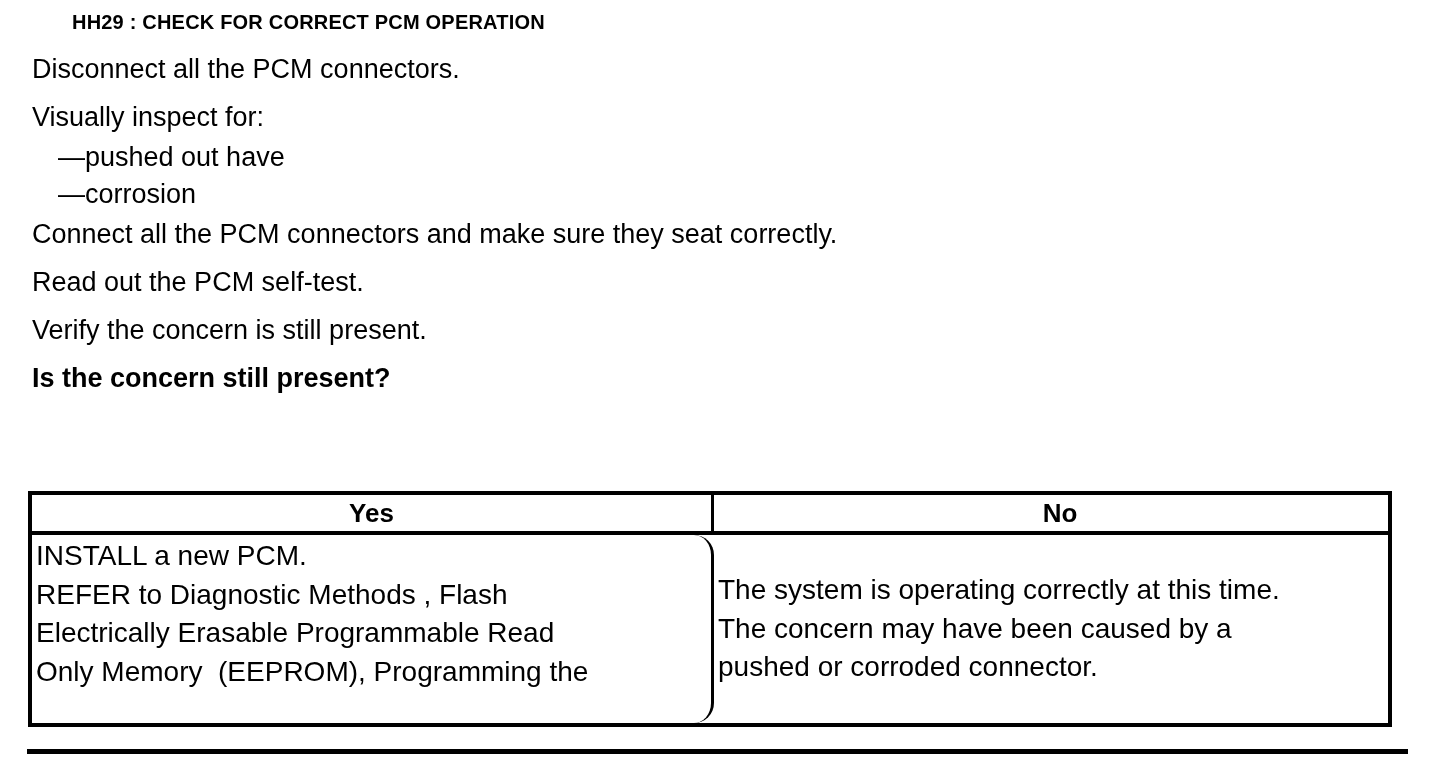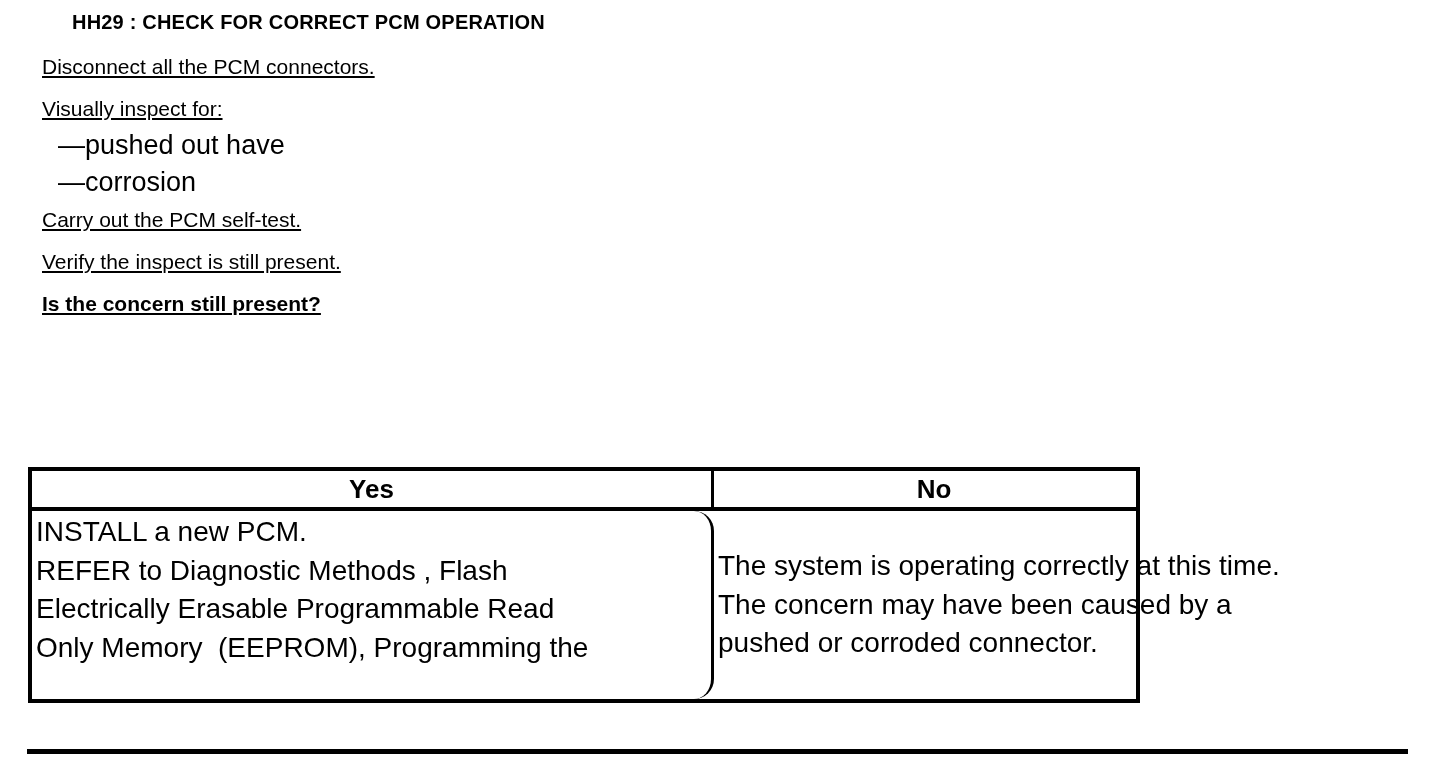--- a/index.html
+++ b/index.html
@@ -37,26 +37,25 @@
   }
 
   
   .body-block {
     position: absolute;
     left: 28px;
     top: 56px;
     width: 1360px;
   }
   .instruction {
-    font-size: 21px;
+    font-size: 27px;
     font-weight: normal;
     line-height: 1;
-    margin: 0 0 21px 14px;
+    margin: 0 0 21px 4px;
     white-space: pre;
-    text-decoration: underline;
   }
   .instruction.bold {
     font-weight: bold;
   }
   .dash-list {
     margin: -8px 0 13px 0;
     padding: 0;
     list-style: none;
   }
   .dash-item {
@@ -64,22 +63,22 @@
     line-height: 1;
     margin: 0 0 10px 0;
     padding-left: 30px;
     white-space: pre;
   }
 
   
   .decision-table {
     position: absolute;
     left: 28px;
-    top: 467px;
-    width: 1112px;
+    top: 491px;
+    width: 1364px;
     border: 4px solid #000000;
     box-sizing: border-box;
     background: #ffffff;
   }
   .table-row {
     display: flex;
     width: 100%;
   }
   .header-row {
     border-bottom: 4px solid #000000;
@@ -142,24 +141,25 @@
 
     <p class="instruction">Disconnect all the PCM connectors.</p>
 
     <p class="instruction">Visually inspect for:</p>
 
     <ul class="dash-list">
       <li class="dash-item">—pushed out have</li>
       <li class="dash-item">—corrosion</li>
     </ul>
 
+    <p class="instruction">Connect all the PCM connectors and make sure they seat correctly.</p>
 
-    <p class="instruction">Carry out the PCM self-test.</p>
+    <p class="instruction">Read out the PCM self-test.</p>
 
-    <p class="instruction">Verify the inspect is still present.</p>
+    <p class="instruction">Verify the concern is still present.</p>
 
     <p class="instruction bold">Is the concern still present?</p>
 
   </div>
 
   <div class="decision-table">
 
     <div class="table-row header-row">
       <div class="cell cell-left header-cell">Yes</div>
       <div class="cell cell-right header-cell">No</div>

